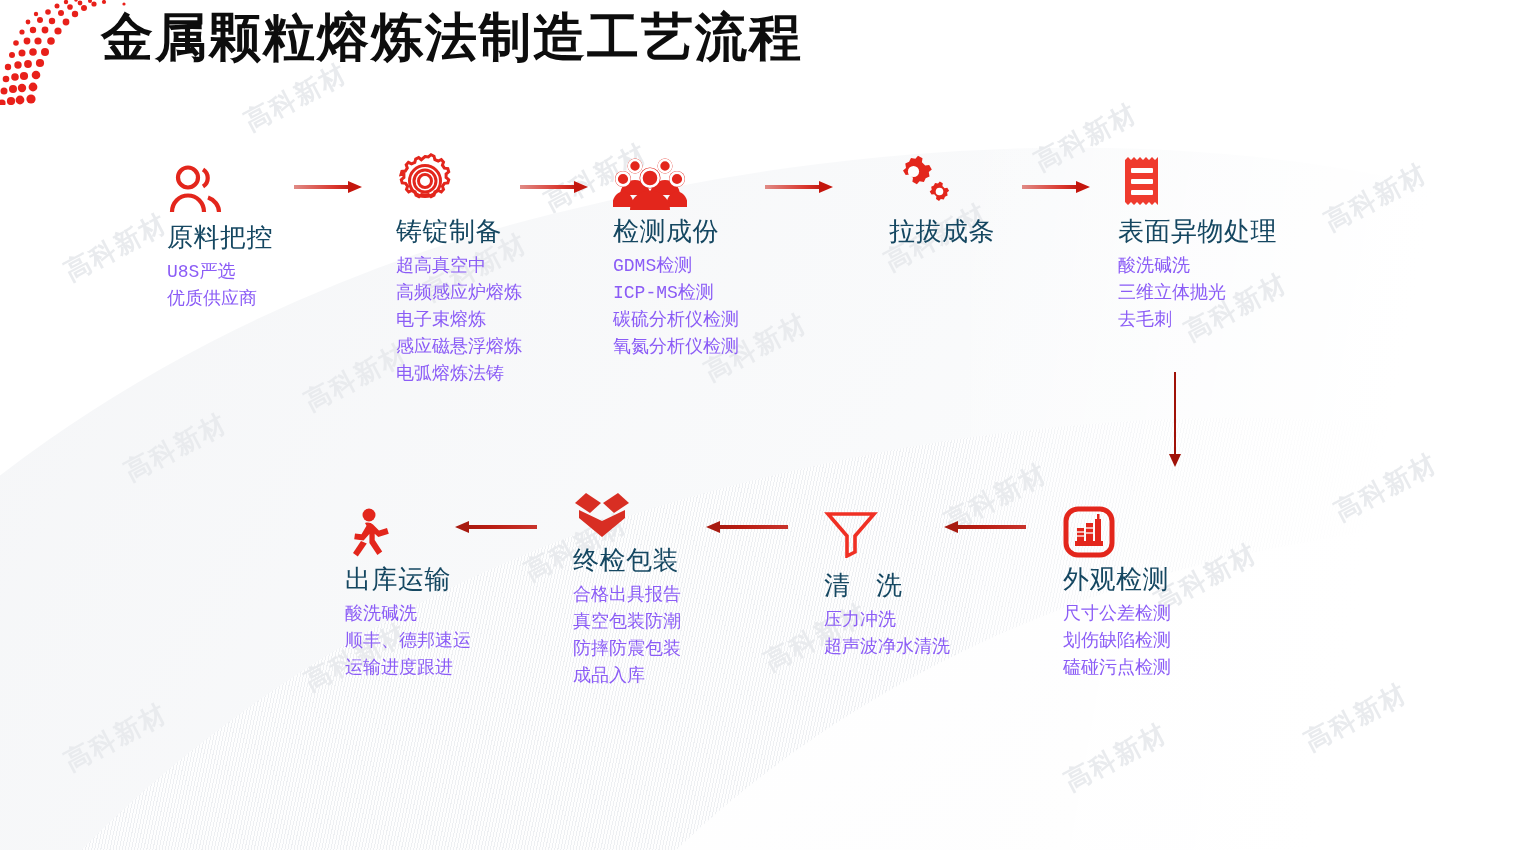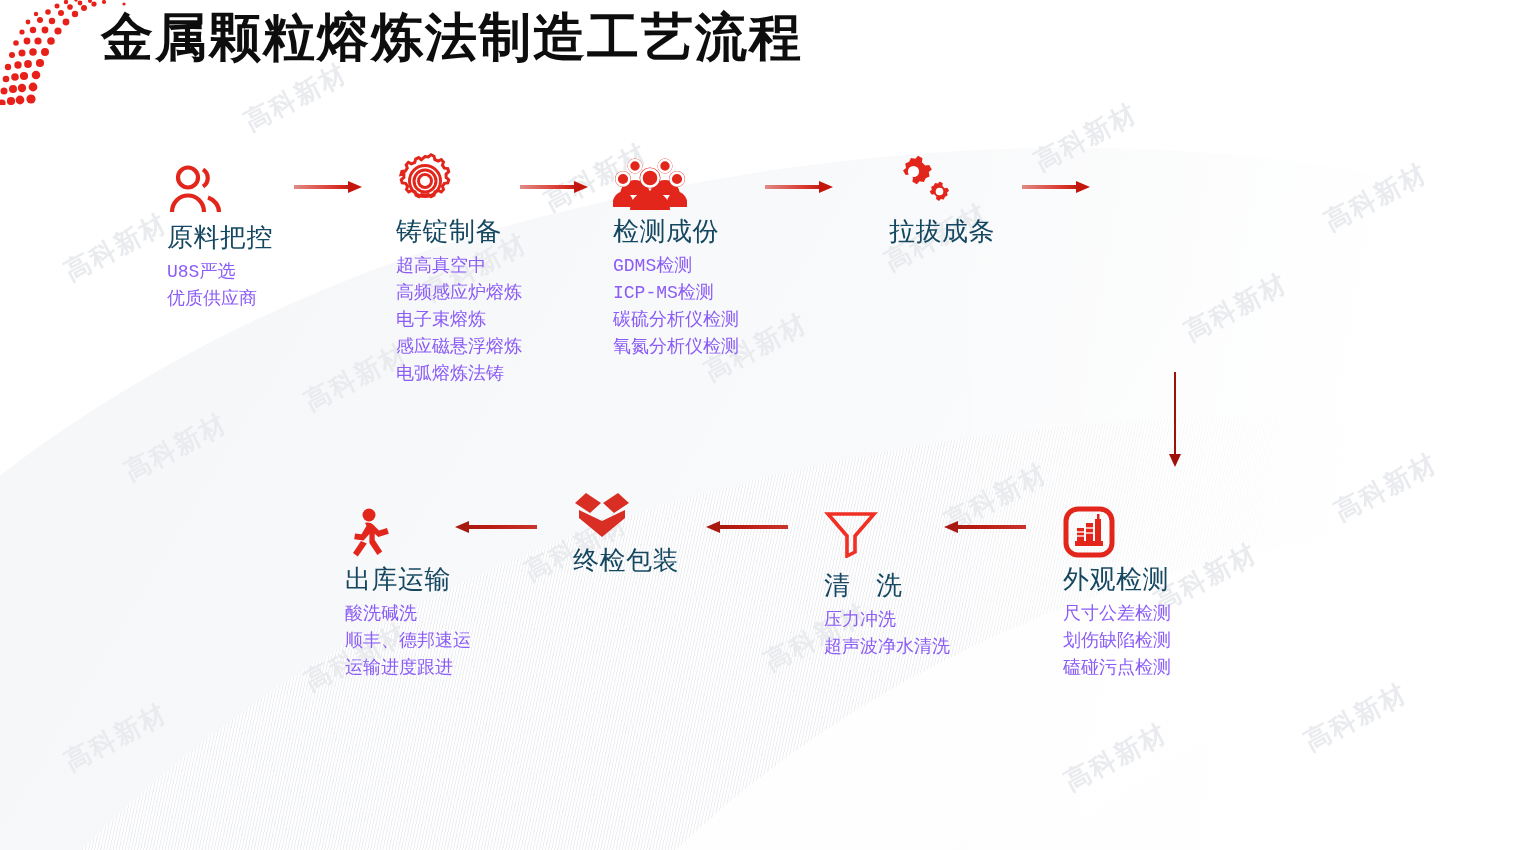--- a/index.html
+++ b/index.html
@@ -279,20 +279,38 @@
       </svg>
     </div>
     <div class="step-title">拉拔成条</div>
   </div>
 
   <div class="h-arrow right" style="left:1022px;top:181px;width:68px">
     <div class="shaft"></div>
       <div class="head"></div>
   </div>
 
+  <div class="step" style="left:1118px;top:152px">
+    <div class="icon">
+      <svg width="48" height="56" viewBox="0 0 48 56">
+        <path fill="#ef3b2e" d="M7 6l3-3 3 3 3-3 3 3 3-3 3 3 3-3 3 3 3-3 3 3 3-3v48l-3-3-3 3-3-3-3 3-3-3-3 3-3-3-3 3-3-3-3 3-3-3z"></path>
+        <g fill="#ffffff">
+          <rect x="13" y="14" width="22" height="5" rx="1"></rect>
+          <rect x="13" y="25" width="22" height="5" rx="1"></rect>
+          <rect x="13" y="36" width="22" height="5" rx="1"></rect>
+        </g>
+      </svg>
+    </div>
+    <div class="step-title">表面异物处理</div>
+    <div class="bullets">
+      <div>酸洗碱洗</div>
+      <div>三维立体抛光</div>
+      <div>去毛刺</div>
+    </div>
+  </div>
 
   <div class="v-arrow" style="left:1169px;top:372px;height:95px">
     <div class="shaft"></div>
       <div class="head"></div>
   </div>
 
   <div class="step" style="left:1063px;top:500px">
     <div class="icon">
       <svg width="52" height="52" viewBox="0 0 52 52">
         <rect x="3" y="3" width="46" height="46" rx="12" fill="none" stroke="#e3261c" stroke-width="5"></rect>
@@ -348,20 +366,26 @@
     <div class="icon">
       <svg width="58" height="48" viewBox="0 0 58 48">
         <g fill="#d82e23">
           <path d="M2 12L13 2l15 10-11 10z"></path>
           <path d="M56 12L45 2 30 12l11 10z"></path>
           <path d="M6 19l23 11 23-11v8L29 46 6 27z"></path>
         </g>
       </svg>
     </div>
     <div class="step-title">终检包装</div>
+    <div class="bullets">
+      <div>合格出具报告</div>
+      <div>真空包装防潮</div>
+      <div>防摔防震包装</div>
+      <div>成品入库</div>
+    </div>
   </div>
 
   <div class="h-arrow left" style="left:455px;top:521px;width:82px">
     <div class="shaft"></div>
       <div class="head"></div>
   </div>
 
   <div class="step" style="left:345px;top:500px">
     <div class="icon">
       <svg width="48" height="50" viewBox="0 0 48 50">

